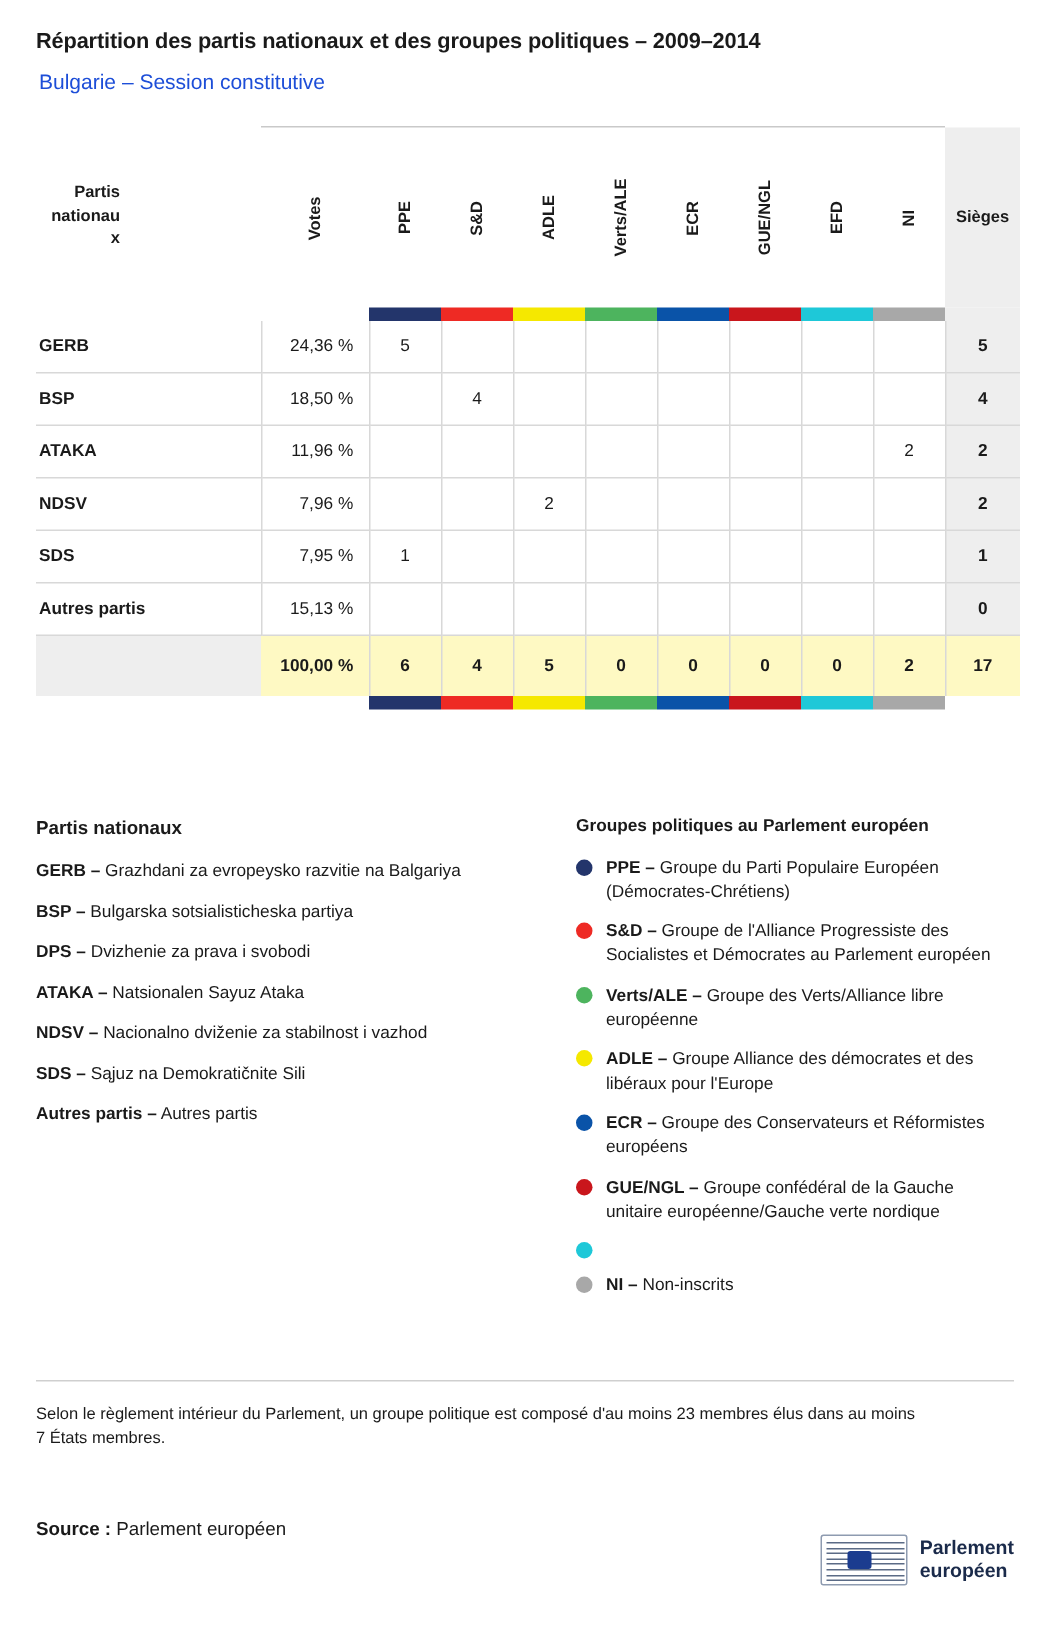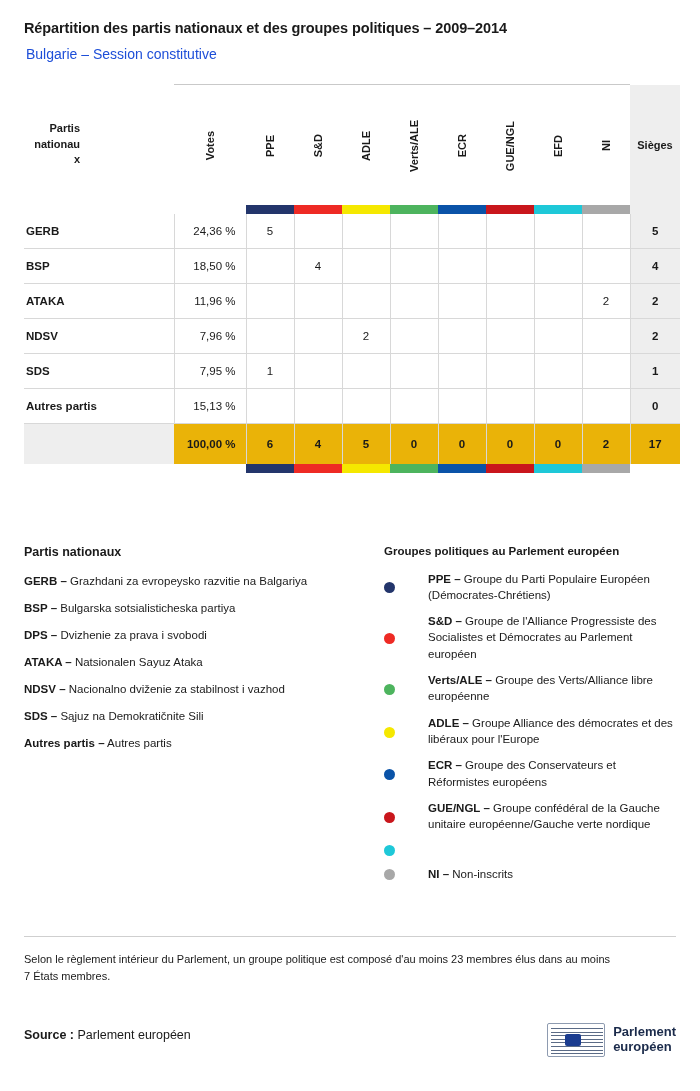--- a/index.html
+++ b/index.html
@@ -106,21 +106,21 @@
     font-weight: bold;
     border-right: none;
   }
   .data-row td.first-grp { border-left: 1px solid #d8d8d8; }
 
   .total-row td {
     height: 40px;
     font-size: 11.5px;
     font-weight: bold;
     text-align: center;
-    background: #eab308;
+    background: #fef9c3;
     border-bottom: none;
     border-right: 1px solid #d8d8d8;
   }
   .total-row td.party { background: #eeeeee; border-right: none; }
   .total-row td.votes { text-align: right; padding-right: 10px; }
   .total-row td.seats { border-right: none; }
   .bottombar-row td { height: 9px; padding: 0; background: #ffffff; }
 
   
   .legend {
@@ -137,25 +137,24 @@
   }
   .legend-title.small { font-size: 11.5px; }
   .party-line {
     font-size: 11.5px;
     margin-bottom: 11px;
     line-height: 1.4;
   }
   .party-line b { font-weight: bold; }
   .grp-line {
     display: flex;
-    align-items: center;
+    align-items: flex-start;
     font-size: 11.5px;
     margin-bottom: 10px;
     line-height: 1.42;
-    gap: 24px;
   }
   .dot {
     width: 11px; height: 11px;
     border-radius: 50%;
     flex: 0 0 11px;
     margin: 2px 9px 0 0;
   }
   .grp-line b { font-weight: bold; }
 
   

